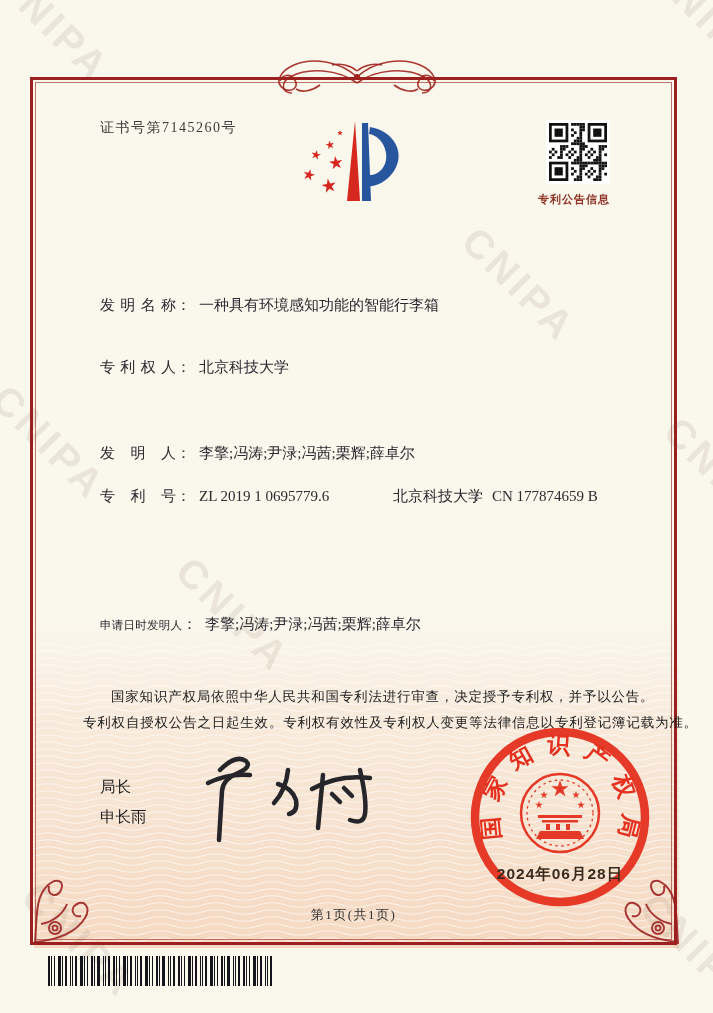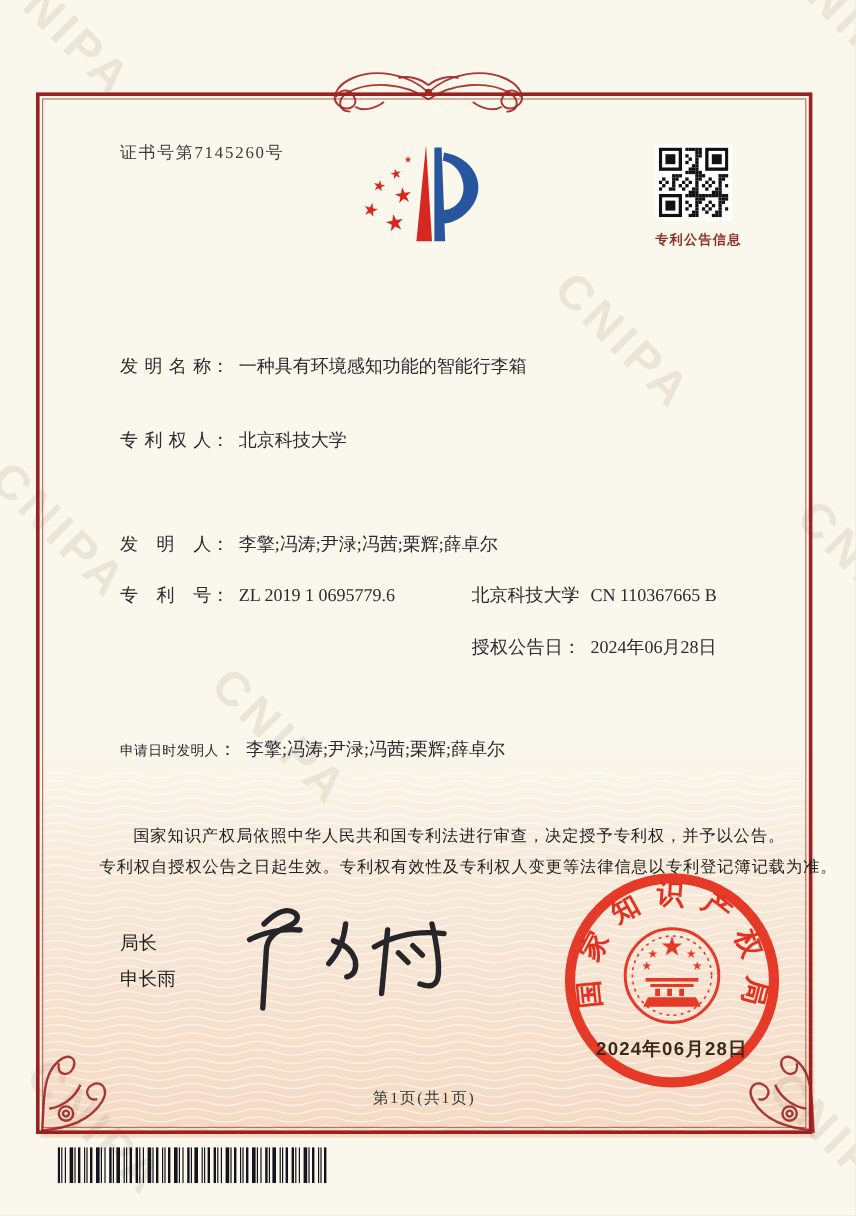--- a/index.html
+++ b/index.html
@@ -17,21 +17,21 @@
   .waves path{fill:none;stroke:rgba(255,255,255,0.6);stroke-width:1.1;}
   
   .frame{left:30px;top:77px;width:647px;height:868px;border:3px solid #9b2020;z-index:2;box-sizing:border-box;}
   .frame::before{content:"";position:absolute;inset:2px;border:1px solid rgba(170,70,60,0.75);}
   .orn path{stroke:#a2241e;fill:none;stroke-width:1.6;opacity:.9;}
   .corn path,.corn circle{stroke:#9c2020;fill:none;stroke-width:2;opacity:.88;}
   
   .certno{left:100px;top:119px;font-size:14px;letter-spacing:1.5px;color:#3b3b3b;z-index:3;}
   .title{left:30px;top:208px;width:647px;text-align:center;font-size:35px;font-weight:bold;
          letter-spacing:13px;text-indent:13px;color:#141414;z-index:3;}
-  .qrwrap{left:538px;top:120px;width:80px;z-index:3;text-align:right;}
+  .qrwrap{left:538px;top:120px;width:80px;z-index:3;text-align:left;}
   .qrbox{width:58px;height:58px;background:#fff;padding:3px;margin:0 auto;}
   .qrcap{margin-top:8px;font-size:11px;letter-spacing:1px;color:#8e3224;font-weight:bold;}
   
   .row{position:absolute;left:100px;font-size:15px;color:#2a2a30;white-space:nowrap;z-index:3;}
   .row.rcol{left:393px;}
   .lab{display:inline-block;width:76px;text-align:justify;text-align-last:justify;vertical-align:baseline;}
   .lab.long{width:82px;font-size:11.5px;text-align-last:justify;}
   .fcolon{display:inline-block;}
   .val{margin-left:8px;}
   
@@ -317,24 +317,21 @@
   <div class="row" style="top:296px">
     <span class="lab">发明名称</span><span class="fcolon">：</span><span class="val">一种具有环境感知功能的智能行李箱</span>
   </div>
   <div class="row" style="top:444px">
     <span class="lab">发明人</span><span class="fcolon">：</span><span class="val">李擎;冯涛;尹渌;冯茜;栗辉;薛卓尔</span>
   </div>
   <div class="row" style="top:487px">
     <span class="lab">专利号</span><span class="fcolon">：</span><span class="val">ZL 2019 1 0695779.6</span>
   </div>
   <div class="row rcol" style="top:487px">
-    <span class="lab">北京科技大学</span><span class="fcolon">：</span><span class="val">CN 110367665 B</span>
-  </div>
-  <div class="row rcol" style="top:530px">
-    <span class="lab">授权公告日</span><span class="fcolon">：</span><span class="val">2024年06月28日</span>
+    <span class="lab">北京科技大学</span><span class="fcolon">：</span><span class="val">CN 177874659 B</span>
   </div>
   <div class="row" style="top:615px">
     <span class="lab long">申请日时发明人</span><span class="fcolon">：</span><span class="val">李擎;冯涛;尹渌;冯茜;栗辉;薛卓尔</span>
   </div>
 
   <div class="abs stmt">
     <div class="l1">国家知识产权局依照中华人民共和国专利法进行审查，决定授予专利权，并予以公告。</div>
     <div class="l2">专利权自授权公告之日起生效。专利权有效性及专利权人变更等法律信息以专利登记簿记载为准。</div>
   </div>
 

